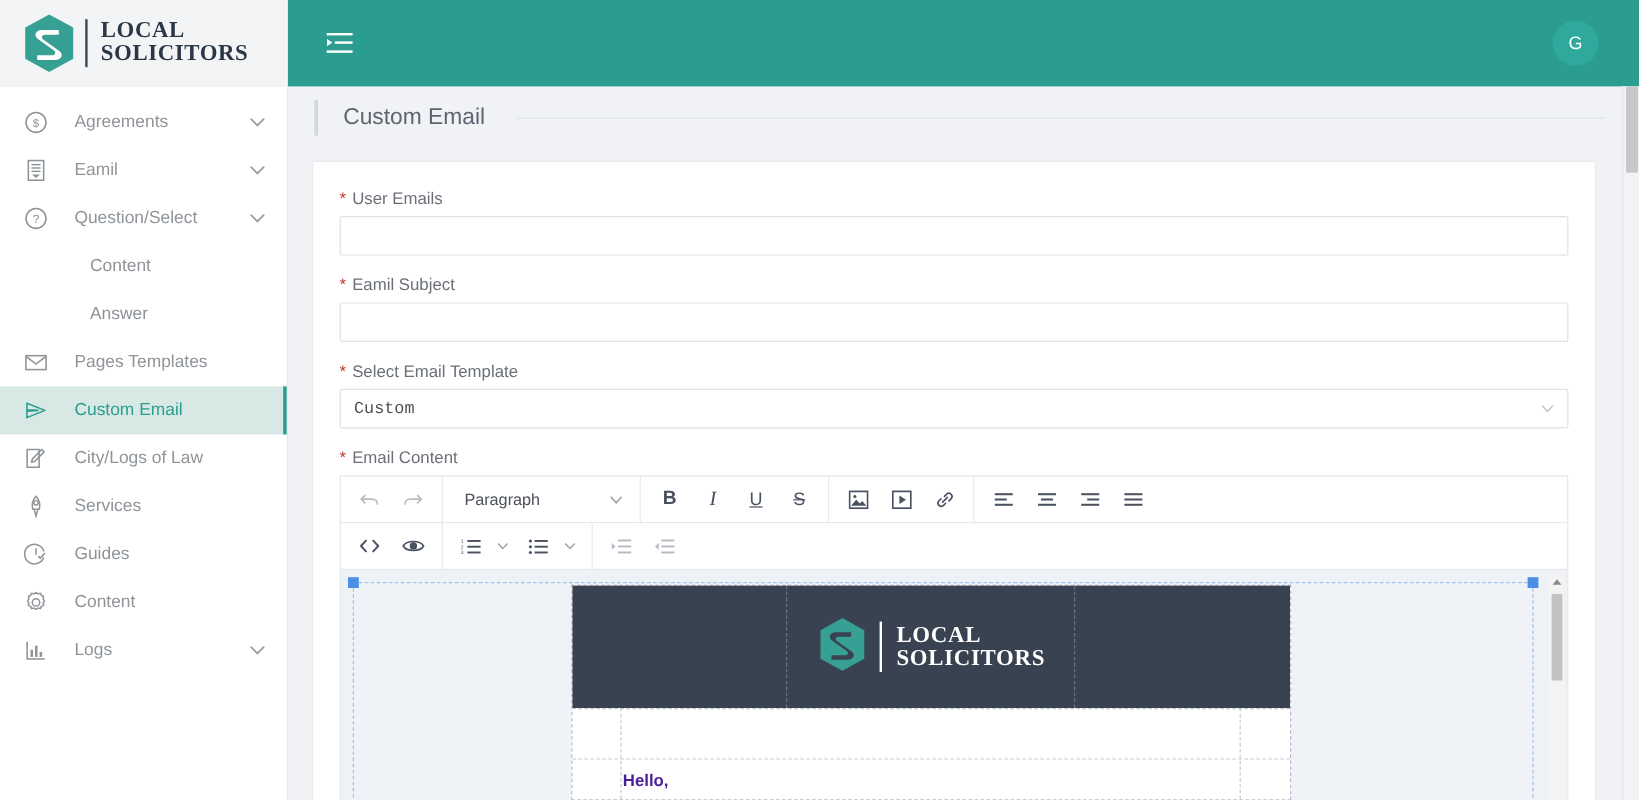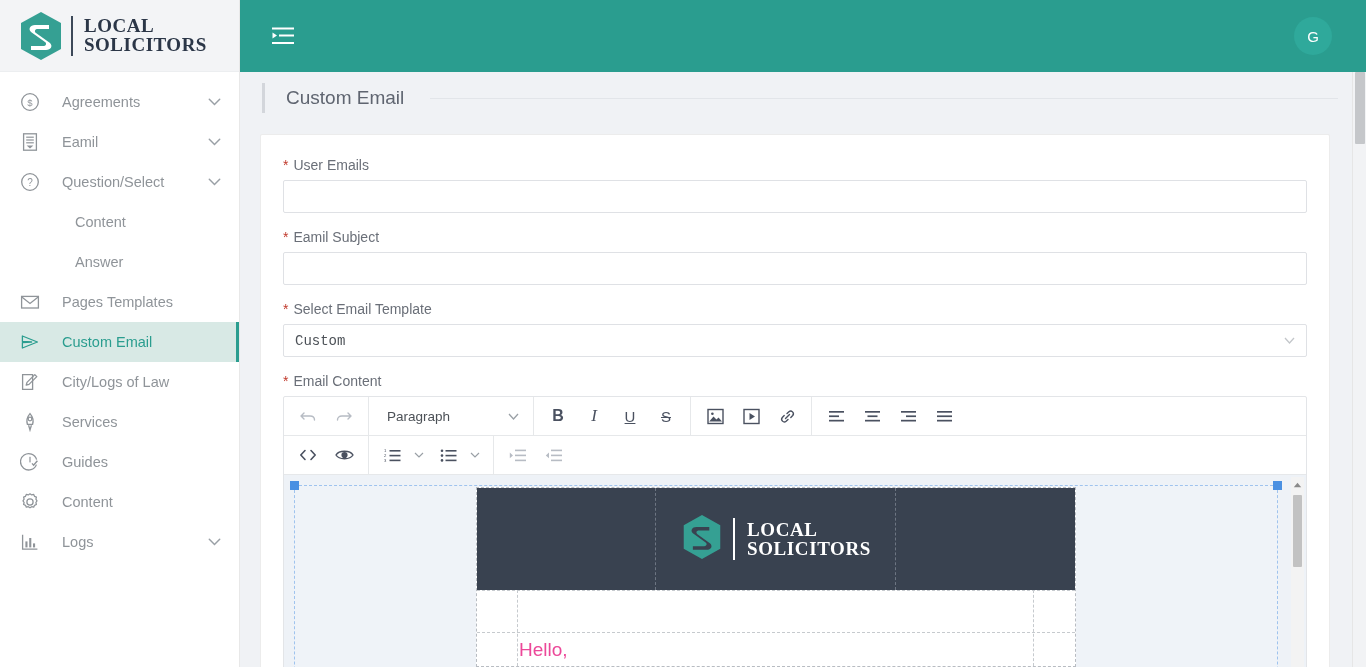--- a/index.html
+++ b/index.html
@@ -240,21 +240,21 @@
   .em-words {
     font-family: "Liberation Serif", serif; font-weight: bold;
     color: #ffffff; line-height: 1.0; letter-spacing: 0.6px;
   }
   .em-words span { display: block; font-size: 19px; }
   #email-body-rows .erow {
     border-top: 1px dashed #c6cace;
     padding-left: 42px;
   }
   .erow.r1 { height: 42px; }
-  .erow.r2 { height: 34px; font-size: 19px; color: #ec4899; display:flex; align-items:center; }
+  .erow.r2 { height: 34px; font-size: 14px; color: #4c1d95; display:flex; align-items:center;font-weight:bold; }
   .inner-guide {
     position: absolute; top: 102px; bottom: 0; border-left: 1px dashed #c6cace;
   }
 
   
   #editor-scrollbar {
     position: absolute; right: 2px; top: 2px; bottom: 0; width: 13px;
     background: #f3f3f3;
   }
   #editor-scrollbar .thumb {

